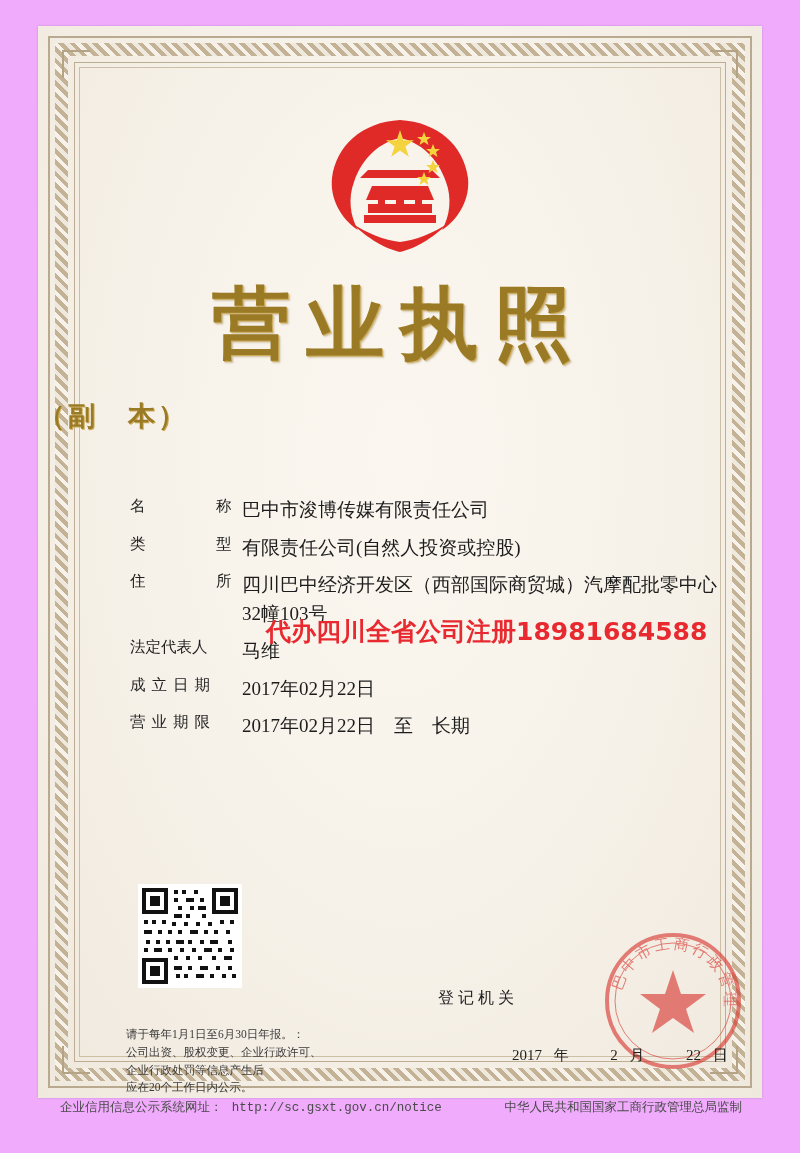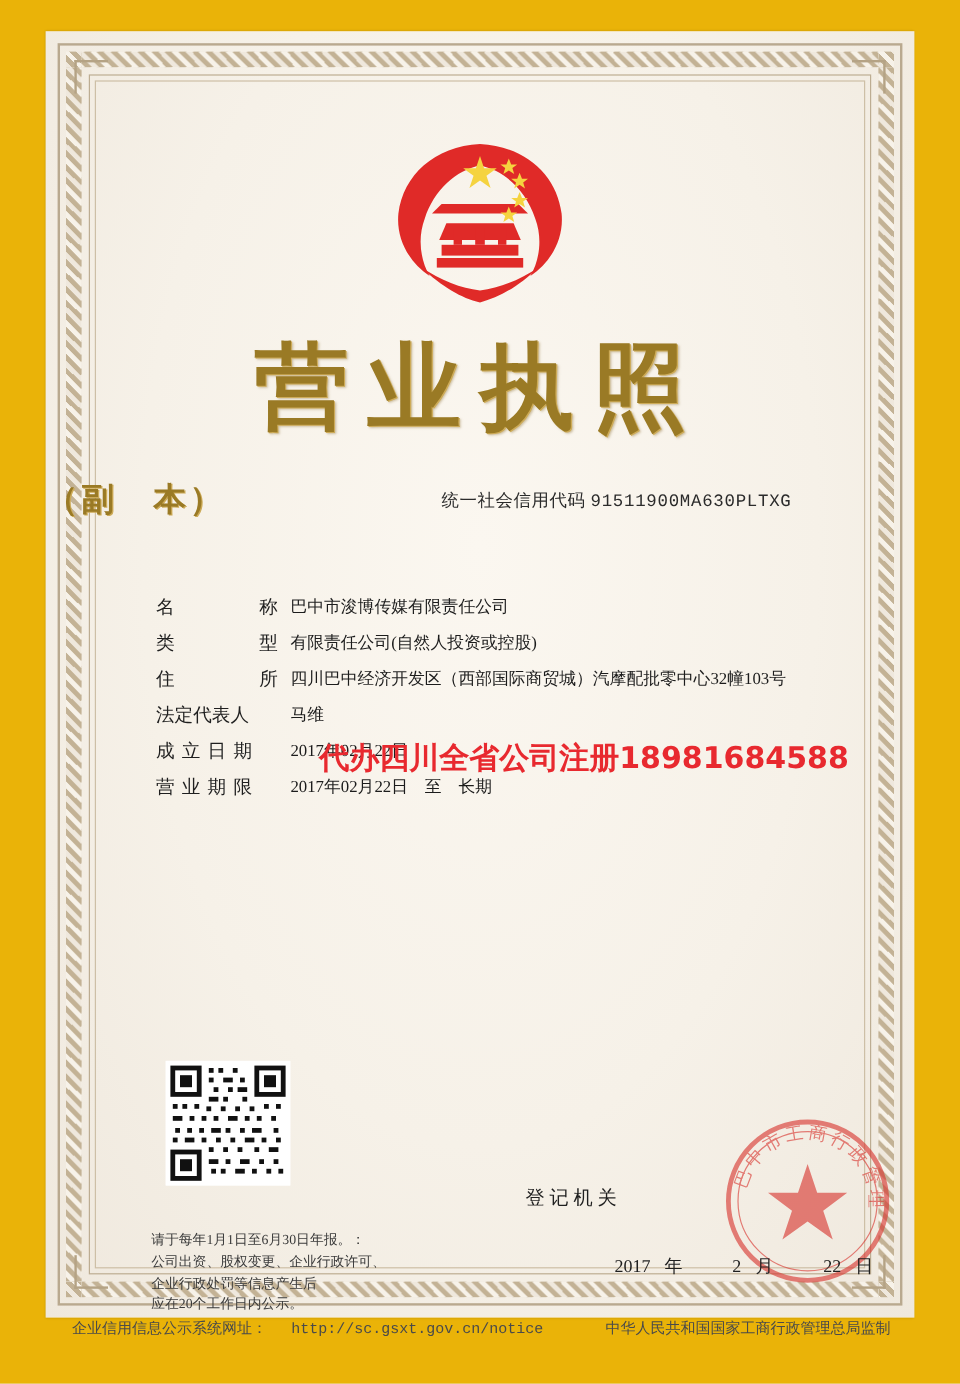--- a/index.html
+++ b/index.html
@@ -13,21 +13,21 @@
     background: #efe9e0;
     font-family: "Liberation Serif", "DejaVu Serif", serif;
     overflow: hidden;
   }
 
   
   .page {
     position: relative;
     width: 800px;
     height: 1153px;
-    background: #eab308;
+    background: #f0abfc;
     box-sizing: border-box;
   }
 
   .paper {
     position: absolute;
     left: 38px;
     top: 26px;
     width: 724px;
     height: 1072px;
     background:
@@ -142,21 +142,21 @@
   .lbl {
     width: 112px;
     flex: 0 0 112px;
     font-size: 15.5px;
     color: #1f1f1f;
     letter-spacing: 0;
     white-space: nowrap;
   }
   .lbl.sp1 { letter-spacing: 6px; }
   .val {
-    font-size: 14px;
+    font-size: 19px;
     color: #1c1c1c;
     line-height: 1.5;
     flex: 1 1 auto;
   }
   .val.small {
     font-size: 13.2px;
     line-height: 1.55;
     text-align: justify;
   }
 
@@ -234,21 +234,21 @@
   }
   .footer .left {
     position: absolute;
     left: 60px;
     top: 0;
     white-space: nowrap;
   }
   .footer .url {
     font-family: "Liberation Mono", "DejaVu Sans Mono", monospace;
     letter-spacing: 0px;
-    margin-left: 17px;
+    margin-left: 6px;
   }
   .footer .right {
     position: absolute;
     right: 58px;
     top: 0;
     white-space: nowrap;
   }
   .tiny-mark {
     position: absolute;
     left: 686px;
@@ -295,24 +295,20 @@
           <polygon points="113,32 115,37 120,37 116,40 117.5,45 113,42 108.5,45 110,40 106,37 111,37"></polygon>
           <polygon points="113,48 115,53 120,53 116,56 117.5,61 113,58 108.5,61 110,56 106,53 111,53"></polygon>
           <polygon points="104,60 106,65 111,65 107,68 108.5,73 104,70 99.5,73 101,68 97,65 102,65"></polygon>
         </g>
       </svg>
     </div>
 
     <div class="title">营业执照</div>
     <div class="subtitle">（副　本）</div>
 
-    <div class="code-line">
-      <span>统一社会信用代码</span>
-      <span class="code-val">91511900MA630PLTXG</span>
-    </div>
 
     <div class="fields">
 
       <div class="row">
         <div class="lbl sp1">名　　　称</div>
         <div class="val">巴中市浚博传媒有限责任公司</div>
       </div>
 
       <div class="row">
         <div class="lbl sp1">类　　　型</div>

